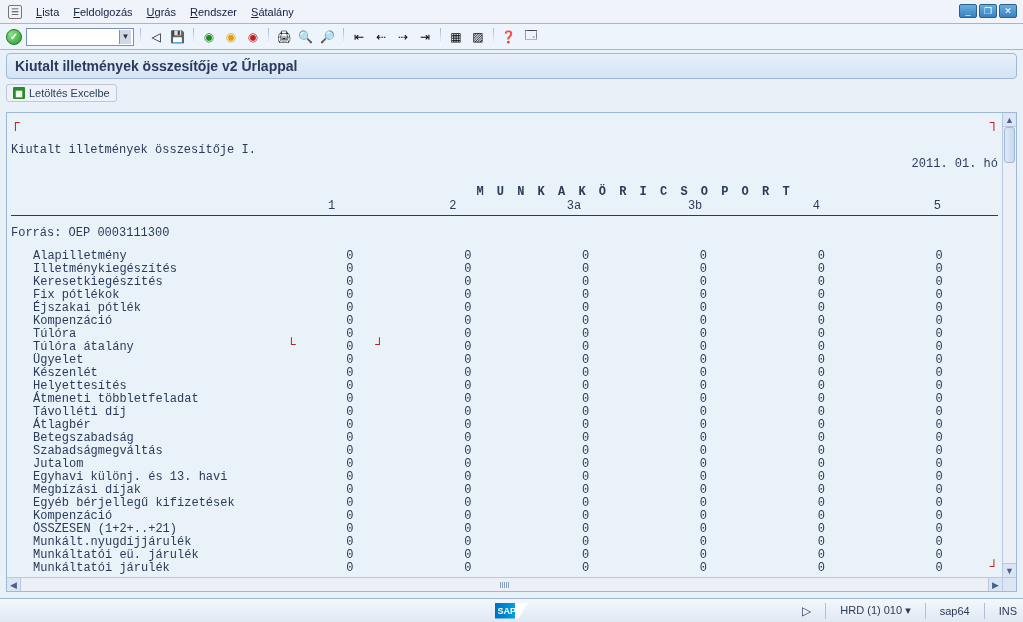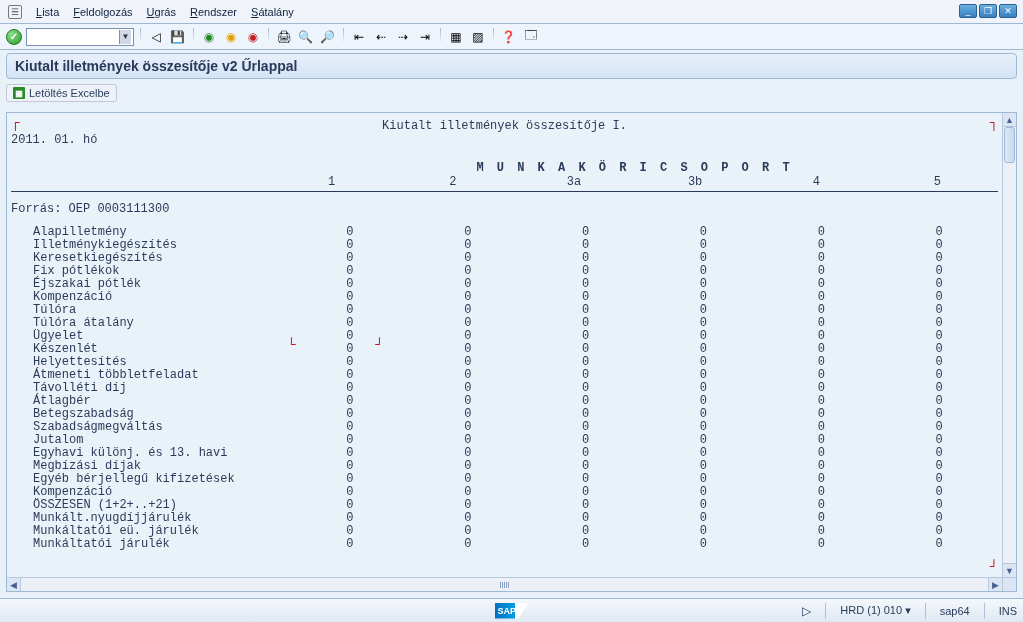--- a/index.html
+++ b/index.html
@@ -138,22 +138,22 @@
       font-size: 12px;
       color: #2a3a5a;
       padding: 6px 4px 0 4px;
     }
     .corner-mark { position:absolute; color:#c02020; font-weight:bold; font-size:14px;}
     .cm-tl { top:2px; left:4px; }
     .cm-tr { top:2px; right:4px; }
     .cm-br { bottom:2px; right:4px; }
     .cm-tl2 { position:absolute; top:224px; left:280px; color:#c02020; font-size:14px; }
     .cm-tr2 { position:absolute; top:224px; left:368px; color:#c02020; font-size:14px; }
-    .header1 { text-align:center; }
-    .header2 { text-align:left; margin-bottom:14px;}
+    .header1 { text-align:left;margin-top:24px; }
+    .header2 { text-align:right; margin-bottom:14px;}
     .mhely { margin-bottom:10px; margin-left: -1px;}
     .group-header { display:flex;font-weight:bold; }
     .group-title {
       flex:1;
       text-align:center;
       letter-spacing: 3px;
       padding-left: 260px;
     }
     .col-headers {
       border-bottom: 1px solid #2a3a5a;

